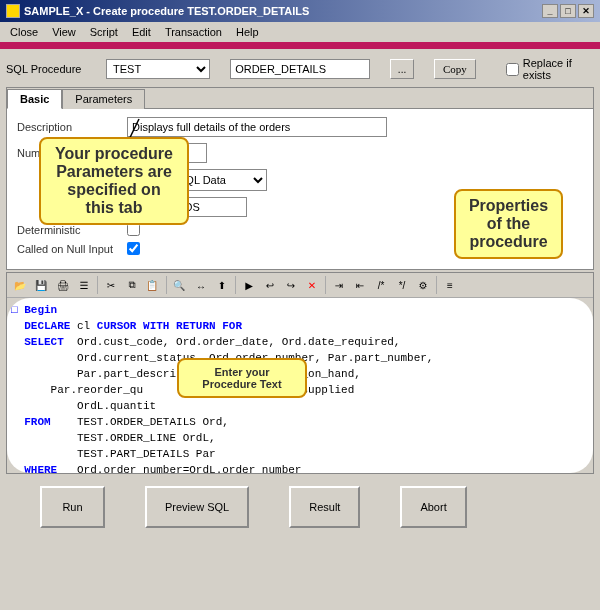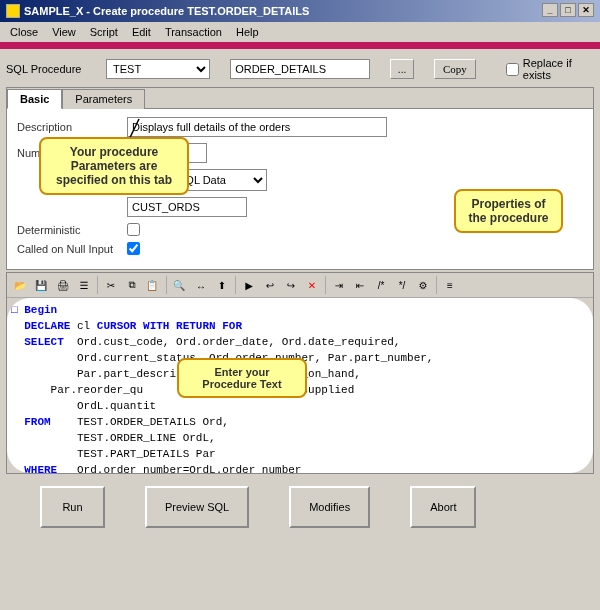--- a/index.html
+++ b/index.html
@@ -11,20 +11,21 @@
       height: 610px;
       overflow: hidden;
     }
 
     
     .title-bar {
       background: linear-gradient(to right, #0a246a, #a6b5d7);
       color: white;
       padding: 3px 6px;
       display: flex;
+      align-items: center;
       justify-content: space-between;
       height: 22px;
     }
     .title-bar-left {
       display: flex;
       align-items: center;
       gap: 4px;
     }
     .title-icon {
       width: 14px;
@@ -209,21 +210,21 @@
       height: 13px;
     }
 
     
     .callout-bubble {
       position: absolute;
       background: #ffff99;
       border: 2px solid #cc8800;
       border-radius: 8px;
       padding: 6px 10px;
-      font-size: 12px;
+      font-size: 16px;
       font-weight: bold;
       text-align: center;
       color: #333;
       z-index: 10;
     }
     .callout-params {
       left: 32px;
       top: 28px;
       width: 150px;
     }
@@ -468,15 +469,15 @@
 Procedure Text</span>
       </div>
     </div>
   </div>
 
 </div>
 
 <div class="bottom-bar">
   <button class="bottom-btn">Run</button>
   <button class="bottom-btn">Preview SQL</button>
-  <button class="bottom-btn">Modifies</button>
+  <button class="bottom-btn">Result</button>
   <button class="bottom-btn">Abort</button>
 </div>
 
 </body></html>

